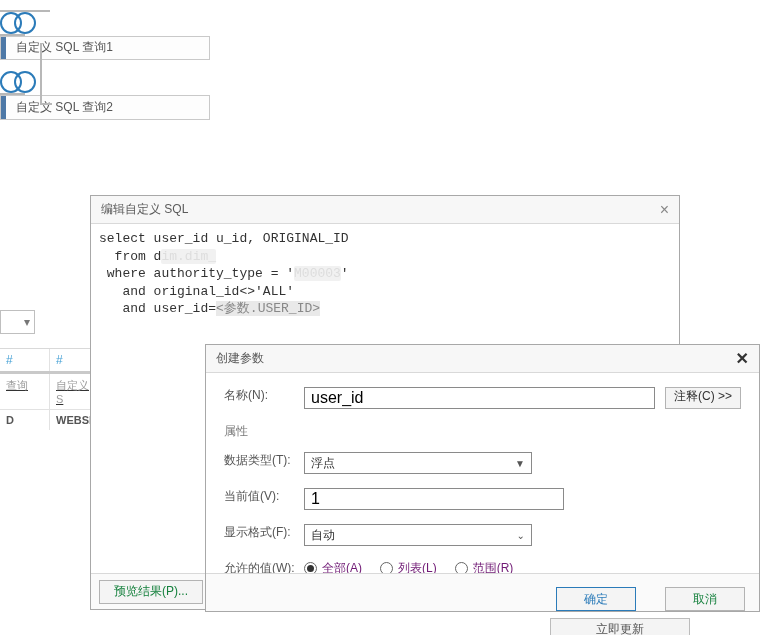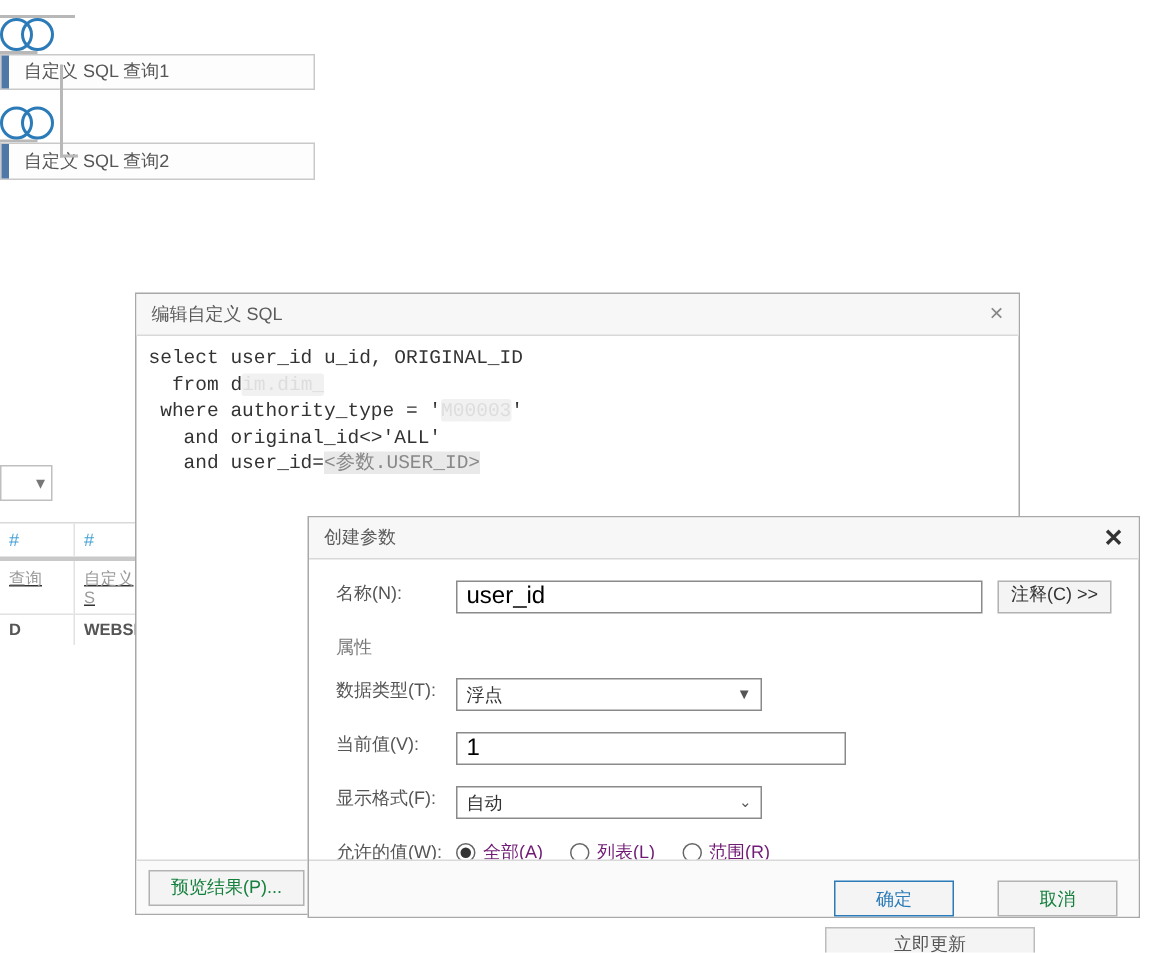--- a/index.html
+++ b/index.html
@@ -107,21 +107,21 @@
   .param-body { padding:14px 18px 10px 18px; position:relative; height:200px; }
   .form-row { display:flex; align-items:flex-start; margin-bottom:14px; }
   .form-row label { width:80px; color:#555; }
   .form-row .ctl { flex:0 0 260px; }
   .form-row input[type=text] {
     width:100%; height:22px; border:1px solid #8a8a8a; padding:0 6px; font-size:16px;
   }
   .name-row .ctl { flex:1; margin-right:10px; }
   .name-row input { width:100%; }
   .sel {
-    width:204px; height:22px; border:1px solid #8a8a8a; display:flex; align-items:center;
+    width:228px; height:22px; border:1px solid #8a8a8a; display:flex; align-items:center;
     padding:0 6px; justify-content:space-between; background:#fff;
   }
   .sel .arrow { font-size:10px; color:#555; }
   .section-lbl { color:#7a7a7a; margin:4px 0 12px 0; }
   .radio-group { display:flex; gap:18px; align-items:center; }
   .radio-group label { display:flex; align-items:center; gap:5px; color:#701a75; width:auto;}
   .radio {
     width:13px; height:13px; border:1px solid #666; border-radius:50%; display:inline-flex;
     align-items:center; justify-content:center;
   }

